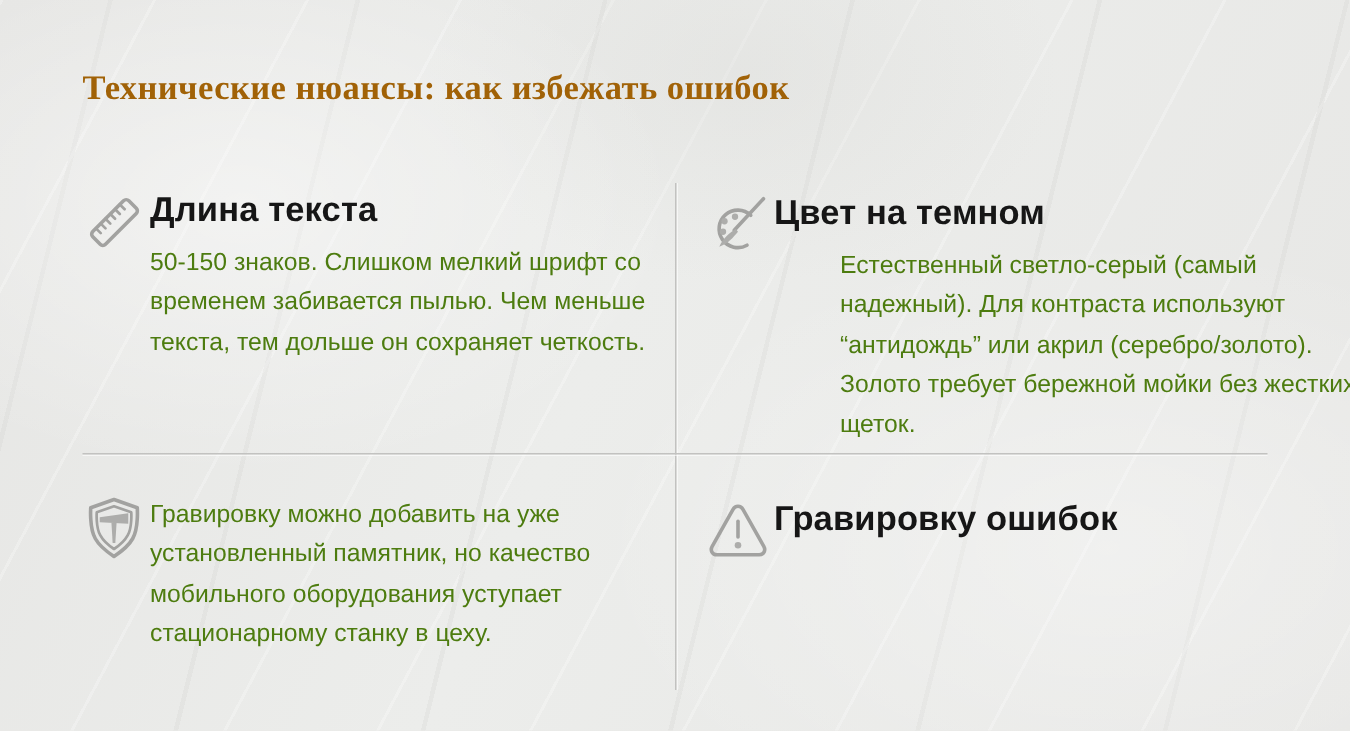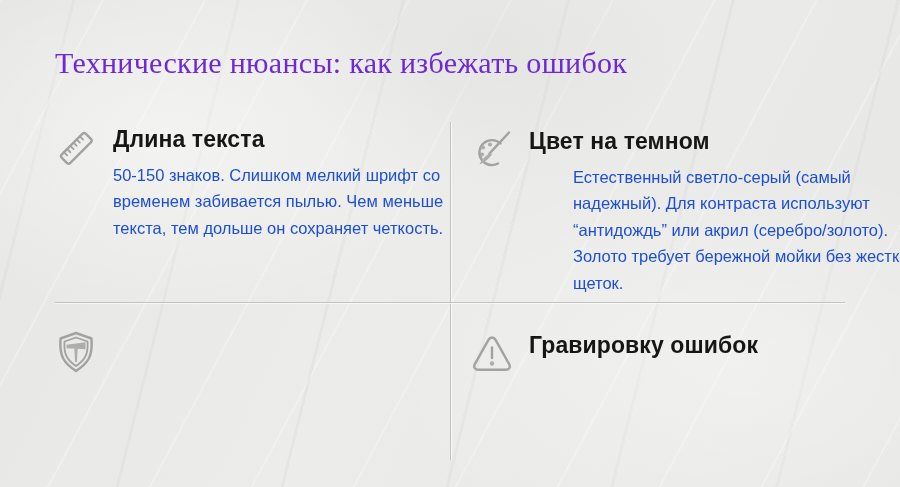--- a/index.html
+++ b/index.html
@@ -11,34 +11,34 @@
       radial-gradient(ellipse 420px 260px at 18% 28%, rgba(255,255,255,.45), transparent 70%),
       radial-gradient(ellipse 500px 300px at 82% 75%, rgba(255,255,255,.35), transparent 70%),
       radial-gradient(ellipse 300px 200px at 55% 10%, rgba(215,215,212,.35), transparent 70%),
       repeating-linear-gradient(104deg, transparent 0 70px, rgba(205,205,202,.22) 70px 73px, transparent 73px 160px),
       repeating-linear-gradient(118deg, rgba(255,255,255,.25) 0 2px, transparent 2px 90px),
       linear-gradient(115deg, #e6e6e4 0%, #ecedeb 45%, #e7e7e5 100%);
   }
   .page-title{
     position:absolute;left:55px;top:46px;margin:0;
     font-family:"Liberation Serif","DejaVu Serif",serif;
-    font-weight:400;font-size:30px;letter-spacing:.3px;
-    color:#6d28d9;
+    font-weight:700;font-size:23px;letter-spacing:.3px;
+    color:#a16207;
   }
   .divider{position:absolute;background:#c2c2c0;box-shadow:0 1px 0 rgba(255,255,255,.6);}
   .divider.vertical{left:450px;top:122px;width:1px;height:338px;box-shadow:1px 0 0 rgba(255,255,255,.6);}
   .divider.horizontal{left:55px;top:302px;width:790px;height:1px;}
-  .card{position:absolute;display:flex;gap:13px;}
+  .card{position:absolute;display:flex;}
   .card .icon{flex:0 0 48px;width:48px;height:48px;}
   .card .icon svg{display:block;width:48px;height:48px;}
   .card .text{margin-top:2px;}
   .card h2{
     margin:0 0 9px 0;font-size:23px;font-weight:700;color:#161616;letter-spacing:.1px;
   }
-  .card p{margin:0;font-size:16.5px;line-height:1.6;color:#1d4ed8;}
+  .card p{margin:0;font-size:16.5px;line-height:1.6;color:#4d7c0f;}
   .card.c1{left:52px;top:124px;}   .card.c1 p{width:332px;}
   .card.c2{left:468px;top:126px;}  .card.c2 p{width:346px;margin-left:44px;}
   .card.c3{left:52px;top:328px;}   .card.c3 p{width:332px;}
   .card.c4{left:468px;top:330px;}  .card.c4 p{width:352px;}
   .stroke{fill:none;stroke:#a2a2a0;stroke-width:2.4;stroke-linecap:round;stroke-linejoin:round;}
   .thin{stroke-width:1.8;}
   .fillgray{fill:#adadab;stroke:none;}
 </style>
 </head>
 <body>
@@ -88,20 +88,21 @@
 <div class="card c3">
   <span class="icon">
     <svg viewBox="0 0 48 48">
       <path class="stroke" d="M24 5 L39.5 10.5 C39.5 10.5 40.5 24 36.5 31 C33.5 36.5 28.5 40 24 43 C19.5 40 14.5 36.5 11.5 31 C7.5 24 8.5 10.5 8.5 10.5 Z"></path>
       <path class="stroke thin" d="M24 9.5 L35.5 13.5 C35.5 13.5 36.2 23.5 33.2 28.8 C31 32.9 27.4 35.8 24 38 C20.6 35.8 17 32.9 14.8 28.8 C11.8 23.5 12.5 13.5 12.5 13.5 Z"></path>
       <path class="fillgray" d="M14.5 16.8 L33.5 14.2 L33.5 21.2 L14.5 20.2 Z"></path>
       <path class="fillgray" d="M22.3 20.5 L25.7 20.6 L24.9 34 L23.1 34 Z"></path>
     </svg>
   </span>
   <div class="text">
+    <p>Гравировку можно добавить на уже установленный памятник, но качество мобильного оборудования уступает стационарному станку в цеху.</p>
   </div>
 </div>
 
 <div class="card c4">
   <span class="icon">
     <svg viewBox="0 0 48 48">
       <path class="stroke" d="M24 7.5 C25.4 7.5 26.6 8.3 27.4 9.7 L41.2 34.2 C42.7 36.9 41.2 39.8 38.1 39.8 L9.9 39.8 C6.8 39.8 5.3 36.9 6.8 34.2 L20.6 9.7 C21.4 8.3 22.6 7.5 24 7.5 Z"></path>
       <line class="stroke" x1="24" y1="17.5" x2="24" y2="28"></line>
       <circle class="fillgray" cx="24" cy="33.5" r="2.2"></circle>
     </svg>

